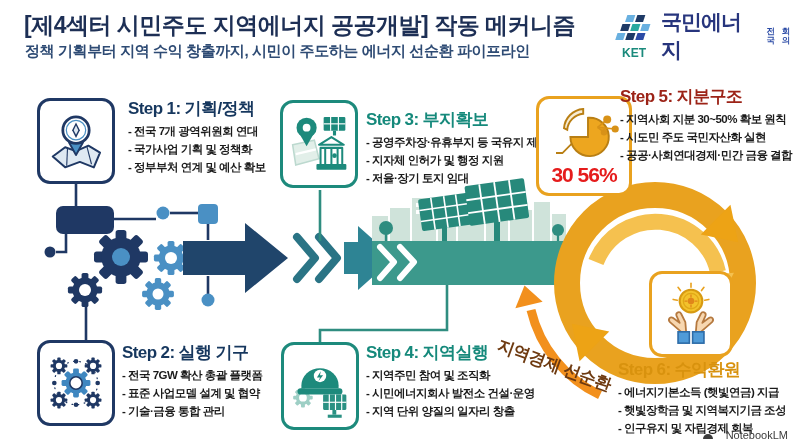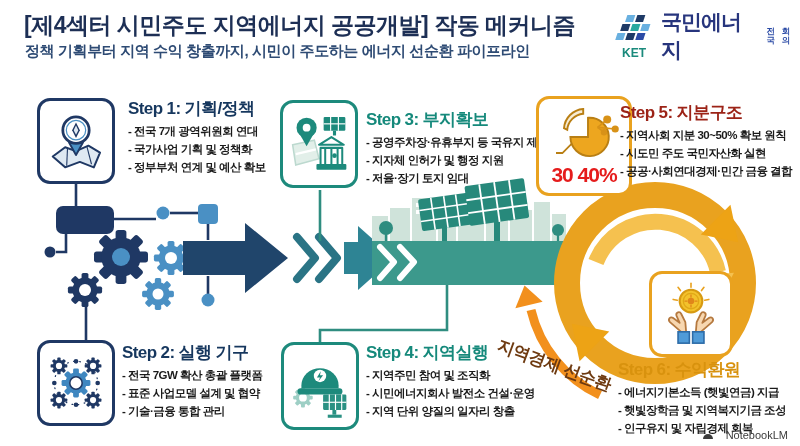--- a/index.html
+++ b/index.html
@@ -306,23 +306,23 @@
       <circle cx="74" cy="14" r="5"></circle>
         <circle cx="84" cy="26" r="4.5"></circle>
         <circle cx="70" cy="30" r="4"></circle>
     </g>
     <g stroke="#d89218" stroke-width="2">
       <line x1="62" y1="24" x2="74" y2="14"></line>
         <line x1="62" y1="24" x2="84" y2="26"></line>
         <line x1="62" y1="24" x2="70" y2="30"></line>
     </g>
   </svg>
-  <div class="badge-red">30 40%</div>
-</div>
-<div class="abs step" style="left:620px;top:101px;">
+  <div class="badge-red">30 56%</div>
+</div>
+<div class="abs step" style="left:620px;top:85px;">
   <div class="step-title t-red">Step 5: 지분구조</div>
   <div class="step-bullet">- 지역사회 지분 30~50% 확보 원칙</div>
   <div class="step-bullet">- 시도민 주도 국민자산화 실현</div>
   <div class="step-bullet">- 공공·사회연대경제·민간 금융 결합</div>
 </div>
 
 <div class="abs ibox bd-gold" style="left:649px;top:271px;width:84px;height:86px;">
   <svg width="66" height="68" viewBox="0 0 80 84">
     <g stroke="#e9a21f" stroke-width="2" stroke-linecap="round">
       <line x1="40" y1="4" x2="40" y2="9"></line>

